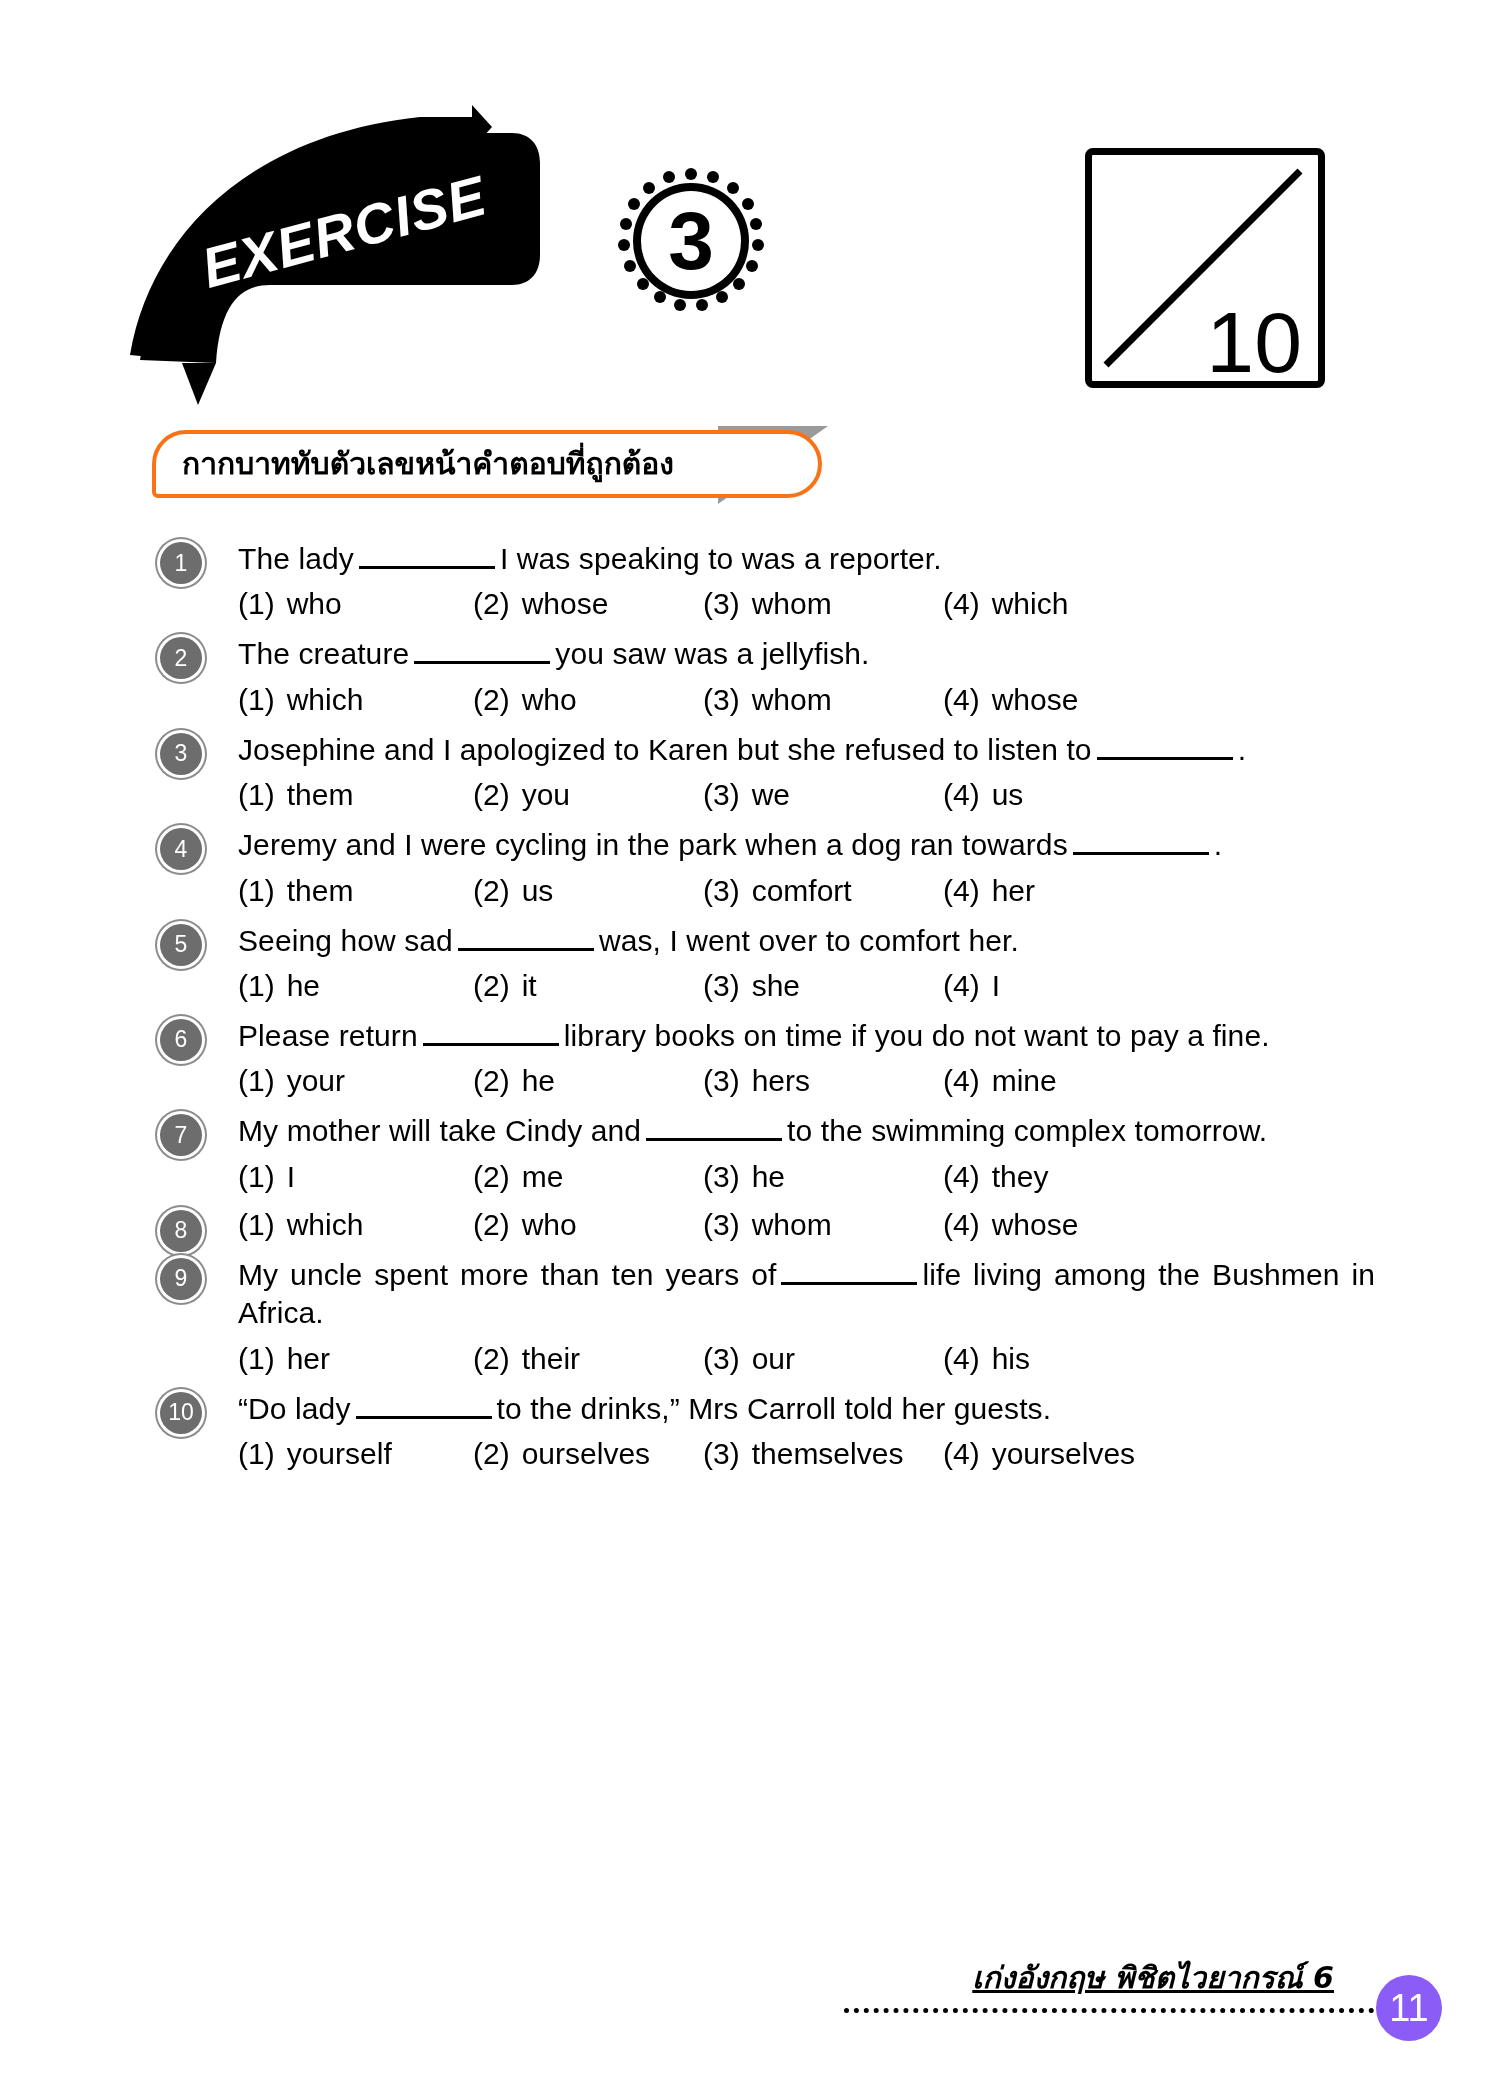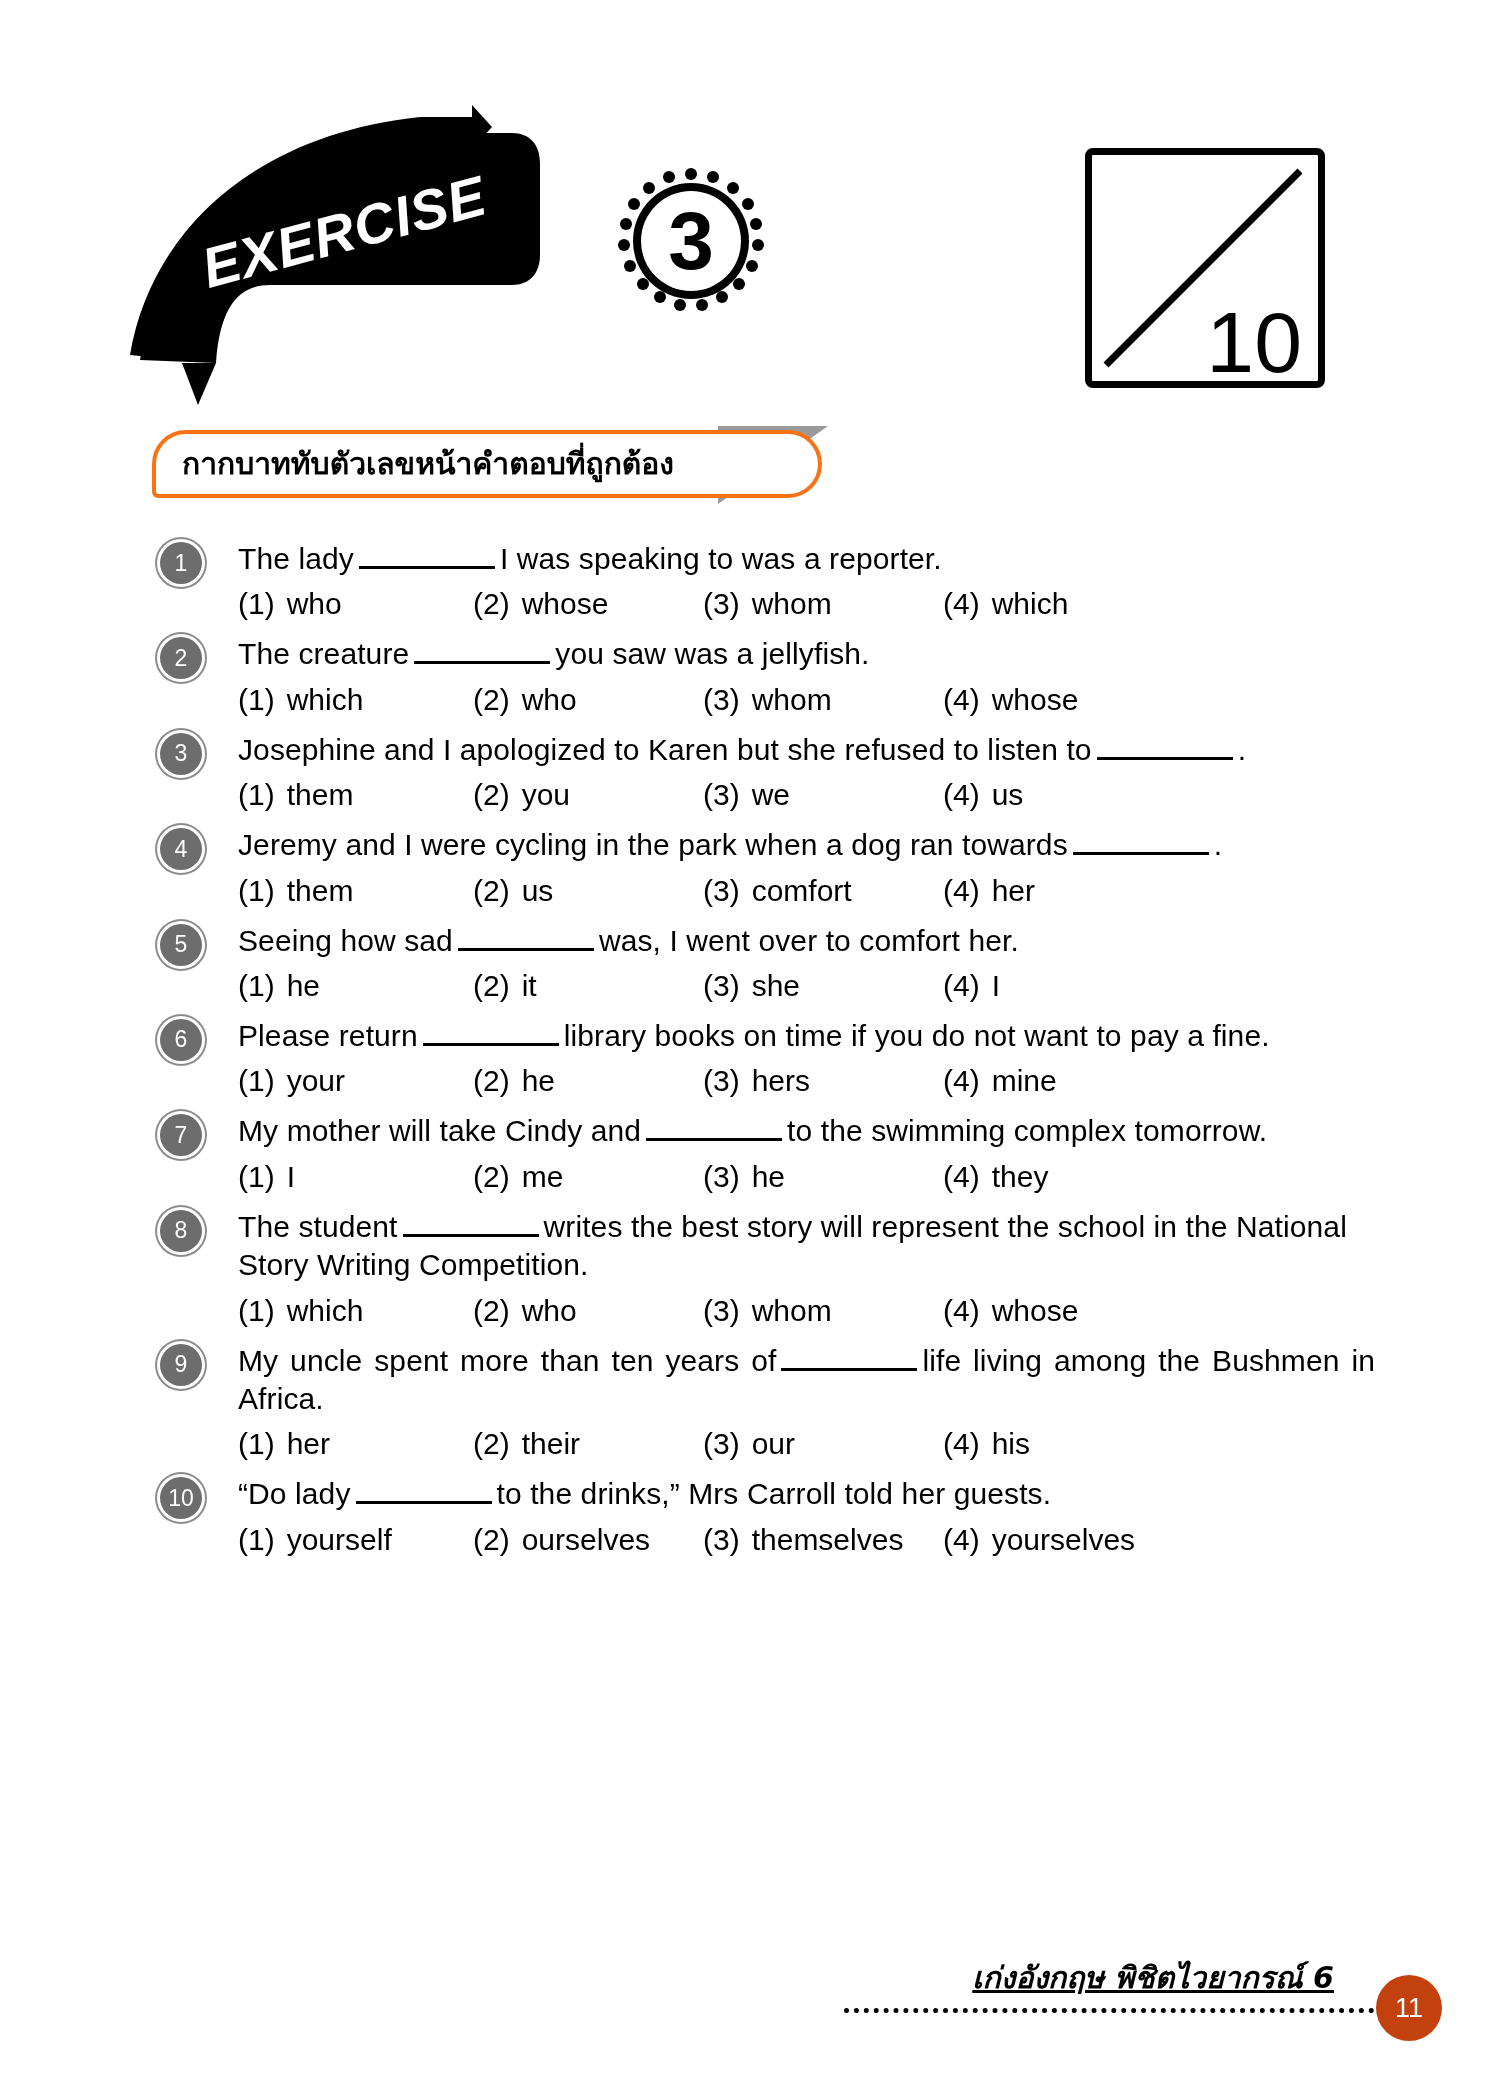--- a/index.html
+++ b/index.html
@@ -230,23 +230,23 @@
     width: 560px;
     border-bottom: 5px dotted #000;
   }
   .page-badge {
     position: absolute;
     right: 62px;
     bottom: 6px;
     width: 66px;
     height: 66px;
     border-radius: 50%;
-    background: #c2410c;
+    background: #8b5cf6;
     color: #fff;
-    font-size: 27px;
+    font-size: 38px;
     display: flex;
     align-items: center;
     justify-content: center;
   }
 </style>
 </head>
 <body>
 
 <div class="header">
 
@@ -490,23 +490,20 @@
             <span class="lbl">(4)</span>
             <span>they</span>
           </div>
       </div>
     </div>
   </div>
 
   <div class="q">
     <div class="q-num">8</div>
     <div class="q-body">
-      <div class="q-text">
-        <span>The student</span><span class="blank"></span><span>writes the best story will represent the school in the National Story Writing Competition.</span>
-      </div>
       <div class="options">
         <div class="opt">
             <span class="lbl">(1)</span>
             <span>which</span>
           </div>
         <div class="opt">
             <span class="lbl">(2)</span>
             <span>who</span>
           </div>
         <div class="opt">

